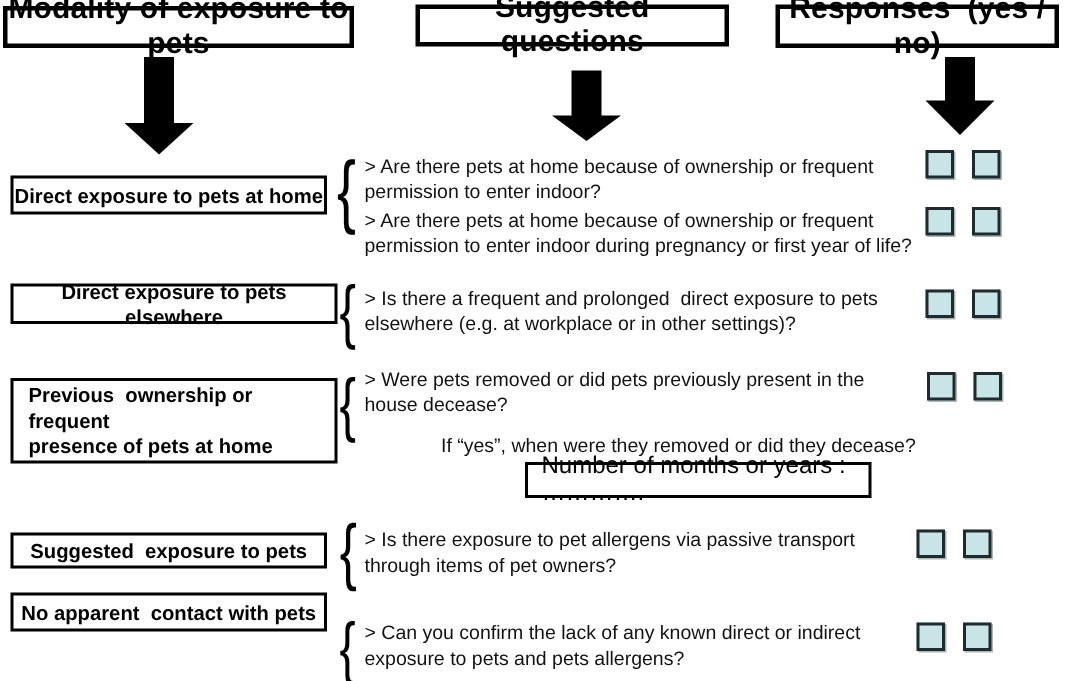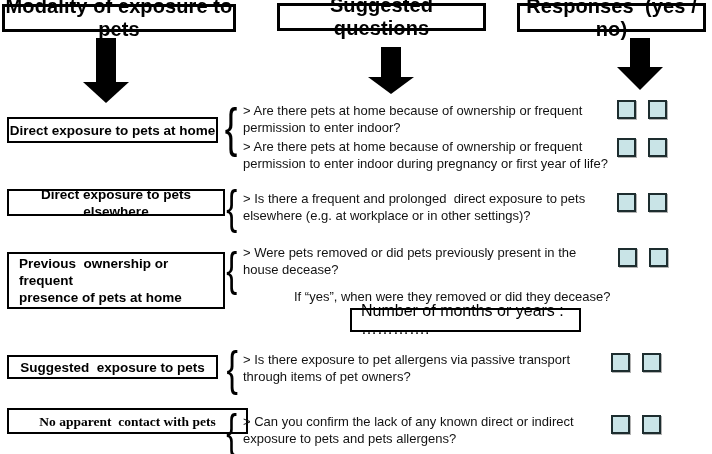--- a/index.html
+++ b/index.html
@@ -83,20 +83,20 @@
   <div class="abs q" style="left:254px;top:288px;width:380px;margin-left:40px;">If “yes”, when were they removed or did they decease?</div>
   <div class="abs fillin" style="left:350px;top:308px;width:231px;height:24px;">Number of months or years : ………….</div>
 
   <div class="abs box modality" style="left:7px;top:355px;width:211px;height:24px;">Suggested  exposure to pets</div>
   <div class="abs brace" style="left:224px;top:344px;font-size:49px;">{</div>
   <div class="abs q" style="left:243px;top:351px;width:365px;">&gt; Is there exposure to pet allergens via passive transport
 through items of pet owners?</div>
   <div class="abs cb" style="left:611px;top:353px;"></div>
   <div class="abs cb" style="left:642px;top:353px;"></div>
 
-  <div class="abs box modality" style="left:7px;top:408px;width:241px;height:26px;font-family:Liberation Serif, serif;">No apparent  contact with pets</div>
+  <div class="abs box modality" style="left:7px;top:395px;width:211px;height:26px;">No apparent  contact with pets</div>
   <div class="abs brace" style="left:224px;top:408px;font-size:46px;">{</div>
   <div class="abs q" style="left:243px;top:413px;width:365px;">&gt; Can you confirm the lack of any known direct or indirect
 exposure to pets and pets allergens?</div>
   <div class="abs cb" style="left:611px;top:415px;"></div>
   <div class="abs cb" style="left:642px;top:415px;"></div>
 
 </div>
 
 </body></html>

